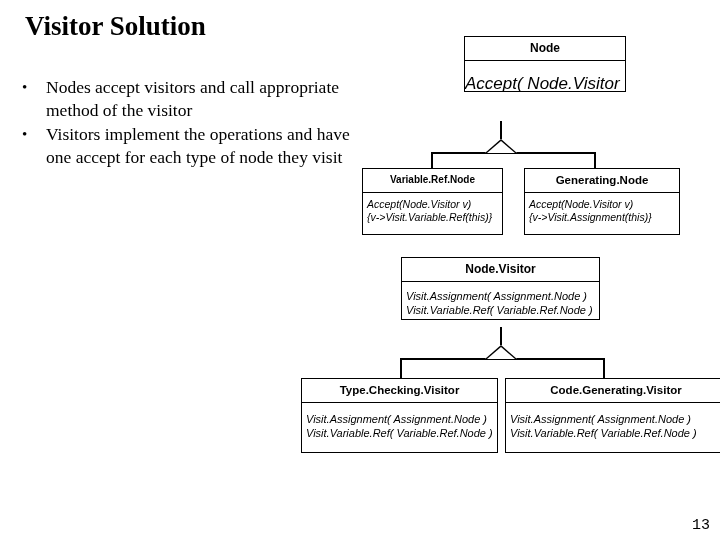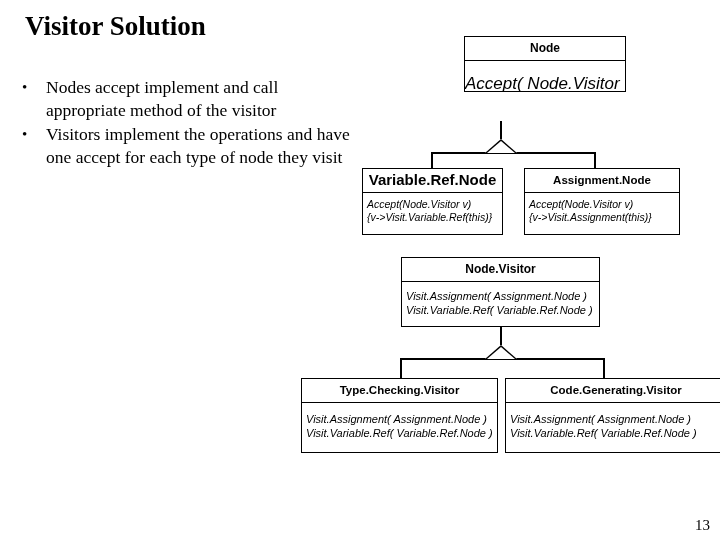--- a/index.html
+++ b/index.html
@@ -90,36 +90,36 @@
   
   #box-node { left: 420px; top: 36px; width: 162px; height: 56px; margin-left: 44px; }
   #box-node .uml-header { height: 24px; line-height: 22px; font-size: 12px; }
   #box-node .uml-body {
     height: 45px; font-size: 17px; line-height: 14px;
     text-align: center; padding-top: 16px;
   }
 
   
   #box-varrefnode { left: 362px; top: 168px; width: 141px; height: 67px; }
-  #box-varrefnode .uml-header { height: 24px; line-height: 22px; font-size: 15px; }
+  #box-varrefnode .uml-header { height: 24px; line-height: 22px; font-size: 10px; }
   #box-varrefnode .uml-body {
     height: 40px; font-size: 10.5px; line-height: 13px;
     text-align: left; padding: 5px 0 0 4px;
   }
 
   
   #box-assignnode { left: 524px; top: 168px; width: 156px; height: 67px; }
   #box-assignnode .uml-header { height: 24px; line-height: 22px; font-size: 11.5px; }
   #box-assignnode .uml-body {
     height: 40px; font-size: 10.5px; line-height: 13px;
     text-align: left; padding: 5px 0 0 4px;
   }
 
   
-  #box-nodevisitor { left: 401px; top: 257px; width: 199px; height: 70px; }
+  #box-nodevisitor { left: 401px; top: 257px; width: 199px; height: 63px; }
   #box-nodevisitor .uml-header { height: 24px; line-height: 22px; font-size: 12px; }
   #box-nodevisitor .uml-body {
     height: 43px; font-size: 11px; line-height: 14px;
     text-align: left; padding: 7px 0 0 4px;
   }
 
   
   #box-typechecking { left: 301px; top: 378px; width: 197px; height: 75px; }
   #box-typechecking .uml-header { height: 24px; line-height: 22px; font-size: 11.5px; }
   #box-typechecking .uml-body {
@@ -189,36 +189,36 @@
     border-bottom: 12px solid #ffffff;
   }
   #tri-node { left: 485px; top: 139px; }
   #tri-nodevisitor { left: 485px; top: 345px; }
 
   
   #page-number {
     position: absolute;
     right: 10px;
     bottom: 6px;
-    font-family: Liberation Serif, serif;
+    font-family: Liberation Mono, monospace;
     font-size: 15px;
     color: #000000;
   }
 </style>
 </head>
 <body>
 
 <div id="slide">
 
   <div id="slide-title">Visitor Solution</div>
 
   <div id="bullets">
     <div class="bullet-row">
       <span class="bullet-mark">•</span>
-      <span class="bullet-text">Nodes accept implement and call appropriate method of the visitor</span>
+      <span class="bullet-text">Nodes accept visitors and call appropriate method of the visitor</span>
     </div>
     <div class="bullet-row">
       <span class="bullet-mark">•</span>
       <span class="bullet-text">Visitors implement the operations and have one accept for each type of node they visit</span>
     </div>
   </div>
 
   <div class="conn conn-v" id="conn-node-stem"></div>
   <div class="conn conn-h" id="conn-node-bus"></div>
   <div class="conn conn-v" id="conn-bus-left"></div>
@@ -244,21 +244,21 @@
 
   <div class="uml-box" id="box-varrefnode">
     <div class="uml-header">Variable.Ref.Node</div>
     <div class="uml-body">
       <span class="line">Accept(Node.Visitor v)</span>
       <span class="line">{v-&gt;Visit.Variable.Ref(this)}</span>
     </div>
   </div>
 
   <div class="uml-box" id="box-assignnode">
-    <div class="uml-header">Assignment.Node</div>
+    <div class="uml-header">Generating.Node</div>
     <div class="uml-body">
       <span class="line">Accept(Node.Visitor v)</span>
       <span class="line">{v-&gt;Visit.Assignment(this)}</span>
     </div>
   </div>
 
   <div class="uml-box" id="box-nodevisitor">
     <div class="uml-header">Node.Visitor</div>
     <div class="uml-body">
       <span class="line">Visit.Assignment( Assignment.Node )</span>

